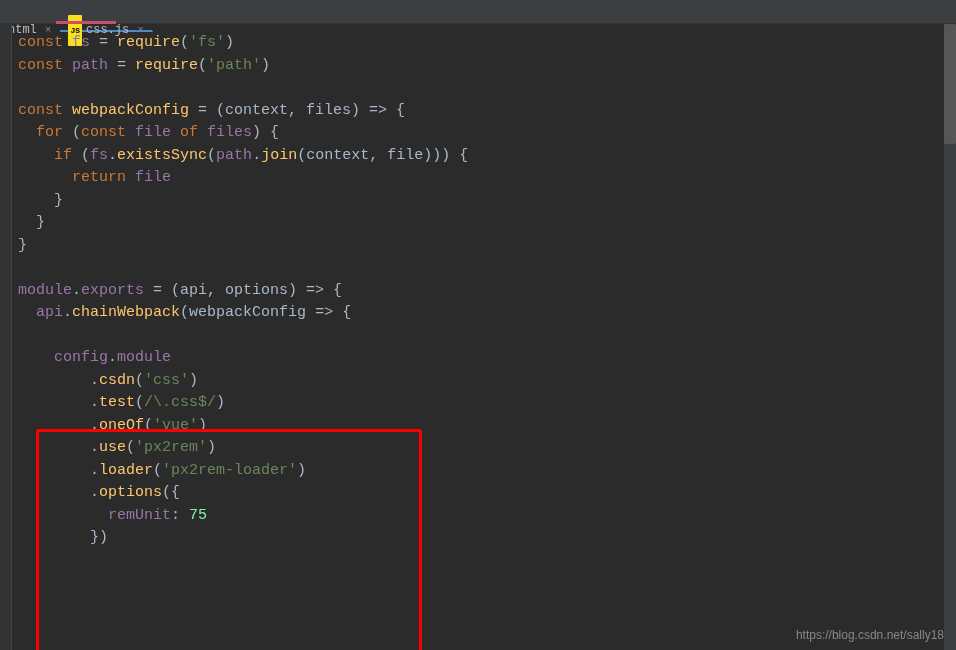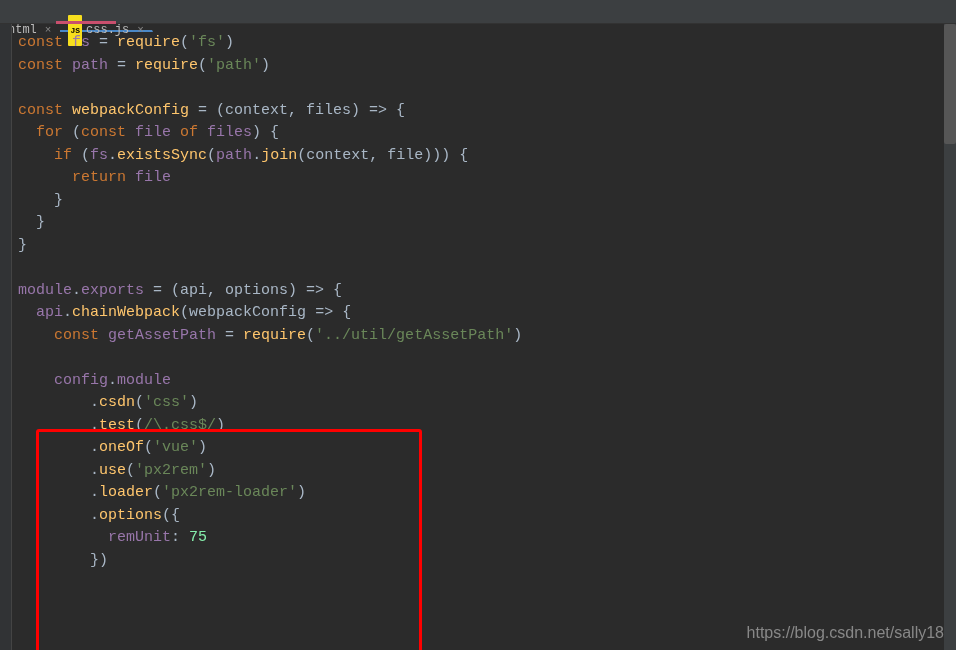--- a/index.html
+++ b/index.html
@@ -90,21 +90,21 @@
       position: absolute;
       border: 3px solid #ff0000;
       border-radius: 3px;
       pointer-events: none;
     }
     .watermark {
       position: absolute;
       bottom: 8px;
       right: 12px;
       color: #888;
-      font-size: 16px;
+      font-size: 12px;
       font-family: Arial, sans-serif;
       text-align: center;
     }
     .scrollbar {
       position: absolute;
       right: 0;
       top: 24px;
       width: 12px;
       height: calc(100% - 24px);
       background: #3c3f41;
@@ -149,21 +149,20 @@
     <div class="line"><span class="kw">const </span><span class="fn">webpackConfig</span><span class="op"> = (</span><span class="param">context</span><span class="punct">, </span><span class="param">files</span><span class="op">) =&gt; {</span></div>
     <div class="line"><span>  </span><span class="kw">for </span><span class="punct">(</span><span class="kw">const </span><span class="var">file</span><span class="kw"> of </span><span class="var">files</span><span class="punct">) {</span></div>
     <div class="line"><span>    </span><span class="kw">if </span><span class="punct">(</span><span class="var">fs</span><span class="punct">.</span><span class="fn">existsSync</span><span class="punct">(</span><span class="var">path</span><span class="punct">.</span><span class="fn">join</span><span class="punct">(</span><span class="param">context</span><span class="punct">, </span><span class="param">file</span><span class="punct">))) {</span></div>
     <div class="line"><span>      </span><span class="kw">return </span><span class="var">file</span></div>
     <div class="line"><span>    </span><span class="punct">}</span></div>
     <div class="line"><span>  </span><span class="punct">}</span></div>
     <div class="line"><span class="punct">}</span></div>
     <div class="line"> </div>
     <div class="line"><span class="var">module</span><span class="punct">.</span><span class="prop">exports</span><span class="op"> = (</span><span class="param">api</span><span class="punct">, </span><span class="param">options</span><span class="op">) =&gt; {</span></div>
     <div class="line"><span>  </span><span class="var">api</span><span class="punct">.</span><span class="fn">chainWebpack</span><span class="punct">(</span><span class="param">webpackConfig</span><span class="op"> =&gt; {</span></div>
-    <div class="line"><span>    </span><span class="kw">const </span><span class="var">getAssetPath</span><span class="op"> = </span><span class="fn">require</span><span class="punct">(</span><span class="str">'../util/getAssetPath'</span><span class="punct">)</span></div>
     <div class="line"> </div>
     <div class="line"><span>    </span><span class="var">config</span><span class="punct">.</span><span class="prop">module</span></div>
     <div class="line"><span>        </span><span class="punct">.</span><span class="fn">csdn</span><span class="punct">(</span><span class="str">'css'</span><span class="punct">)</span></div>
     <div class="line"><span>        </span><span class="punct">.</span><span class="fn">test</span><span class="punct">(</span><span class="regex">/\.css$/</span><span class="punct">)</span></div>
     <div class="line"><span>        </span><span class="punct">.</span><span class="fn">oneOf</span><span class="punct">(</span><span class="str">'vue'</span><span class="punct">)</span></div>
     <div class="line"><span>        </span><span class="punct">.</span><span class="fn">use</span><span class="punct">(</span><span class="str">'px2rem'</span><span class="punct">)</span></div>
     <div class="line"><span>        </span><span class="punct">.</span><span class="fn">loader</span><span class="punct">(</span><span class="str">'px2rem-loader'</span><span class="punct">)</span></div>
     <div class="line"><span>        </span><span class="punct">.</span><span class="fn">options</span><span class="punct">({</span></div>
     <div class="line"><span>          </span><span class="prop">remUnit</span><span class="punct">: </span><span class="num">75</span></div>
     <div class="line"><span>        </span><span class="punct">})</span></div>

